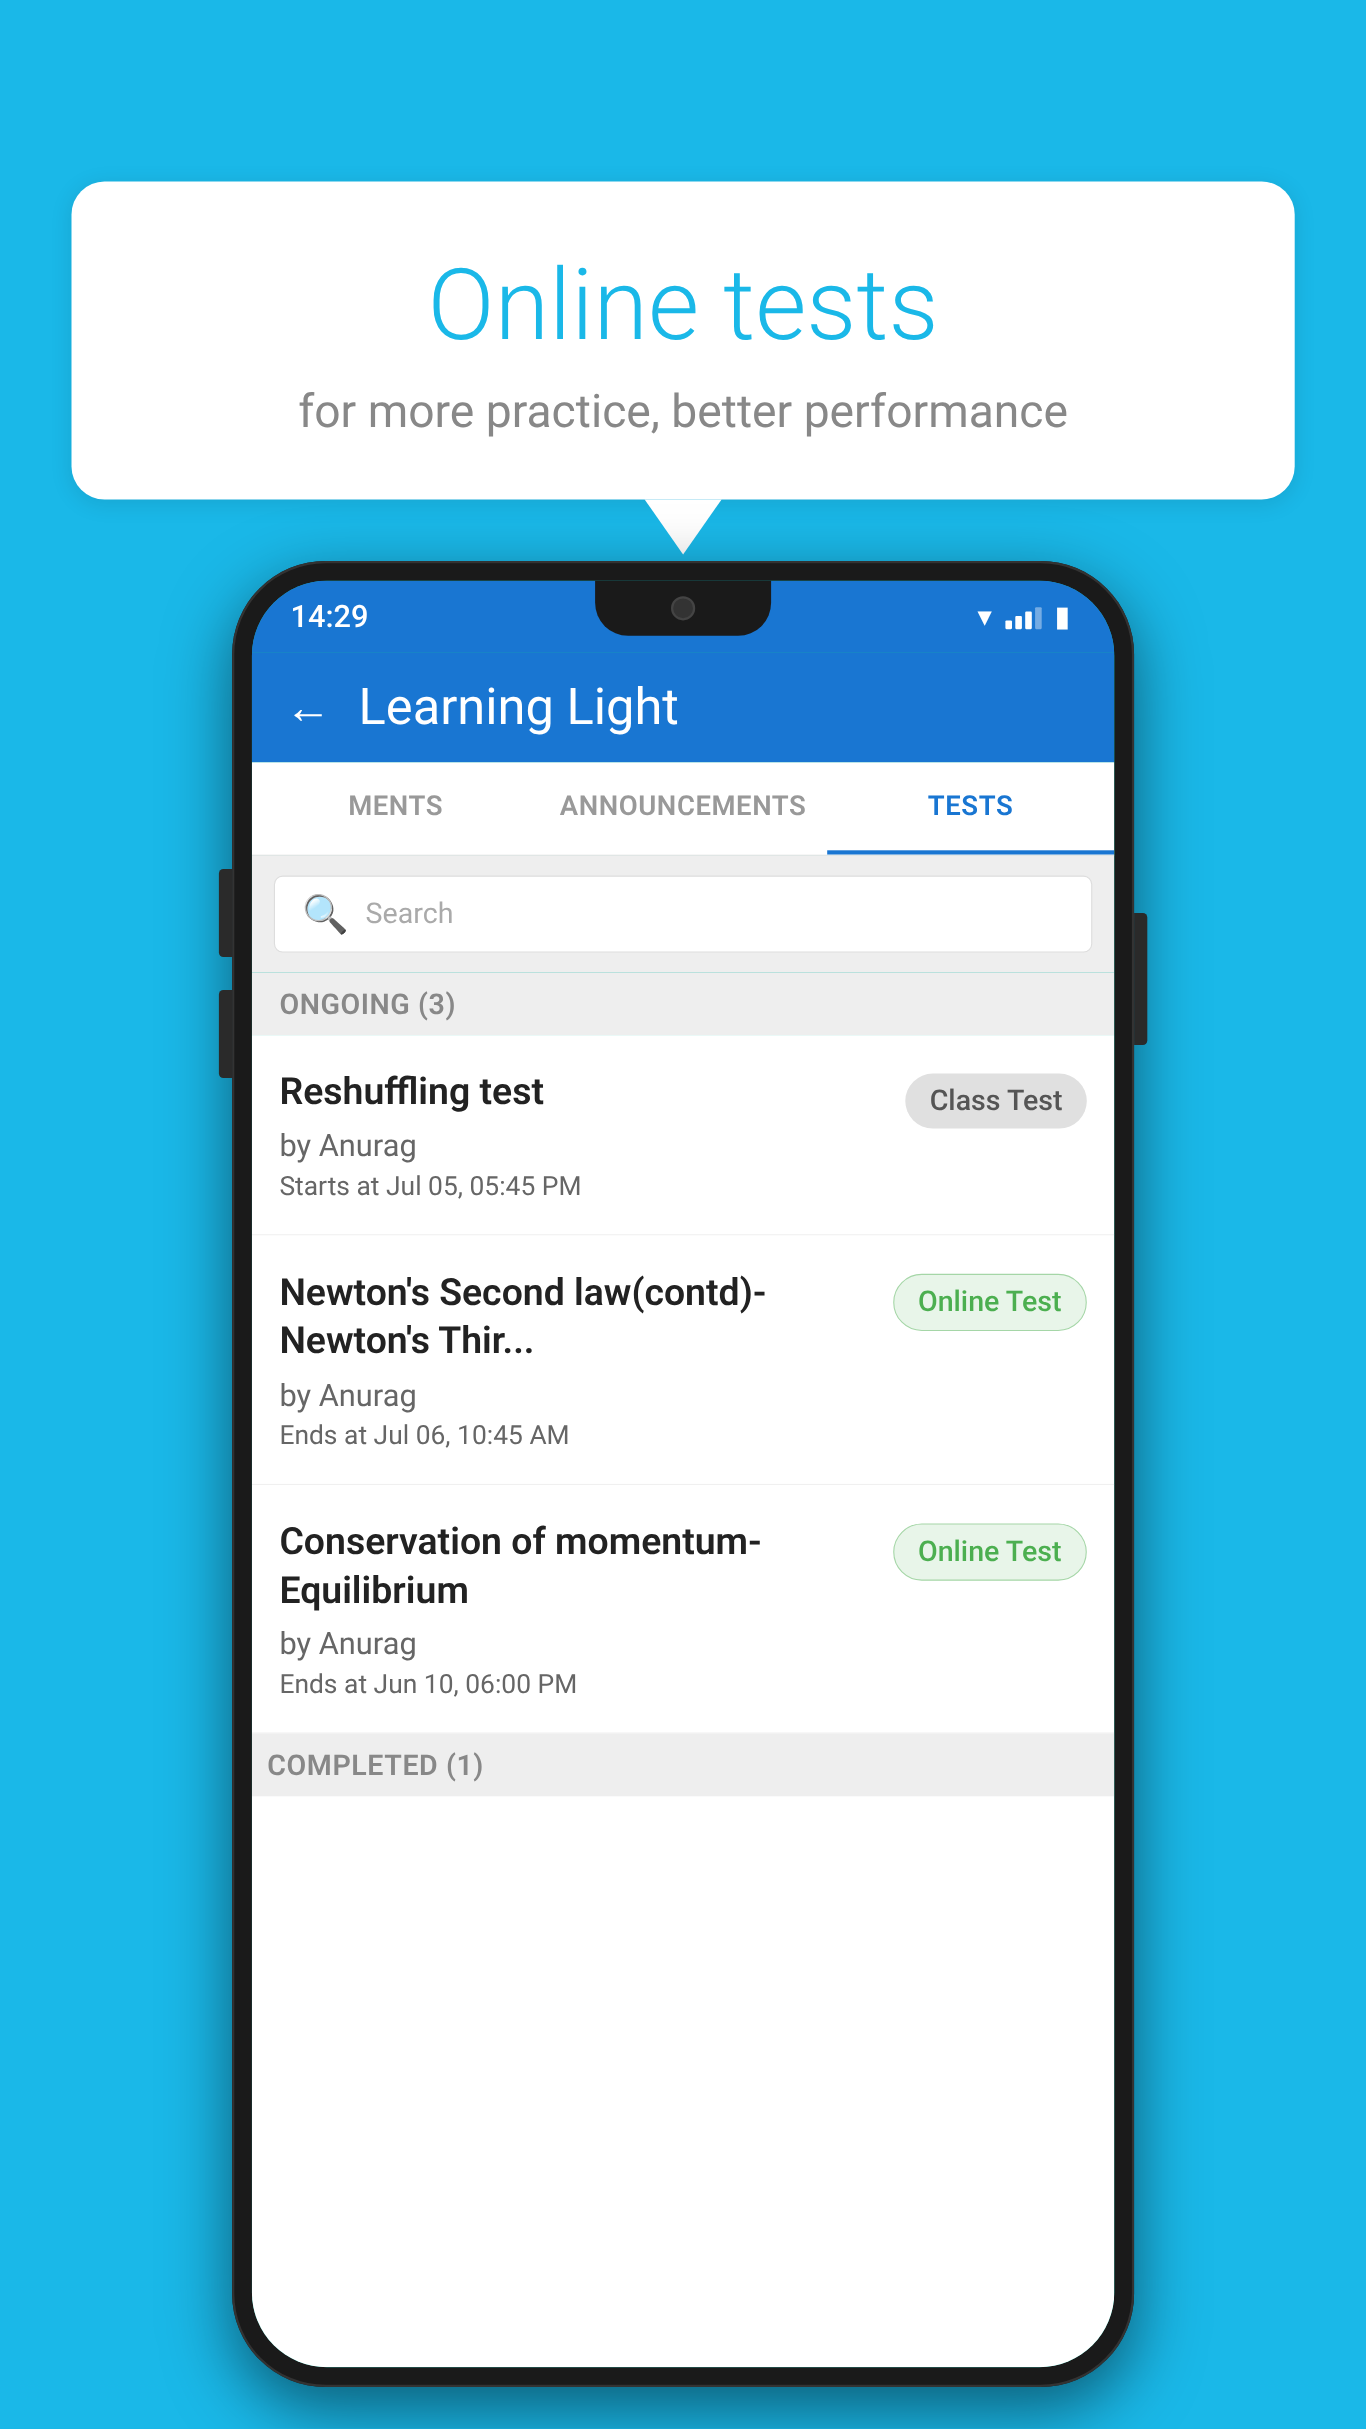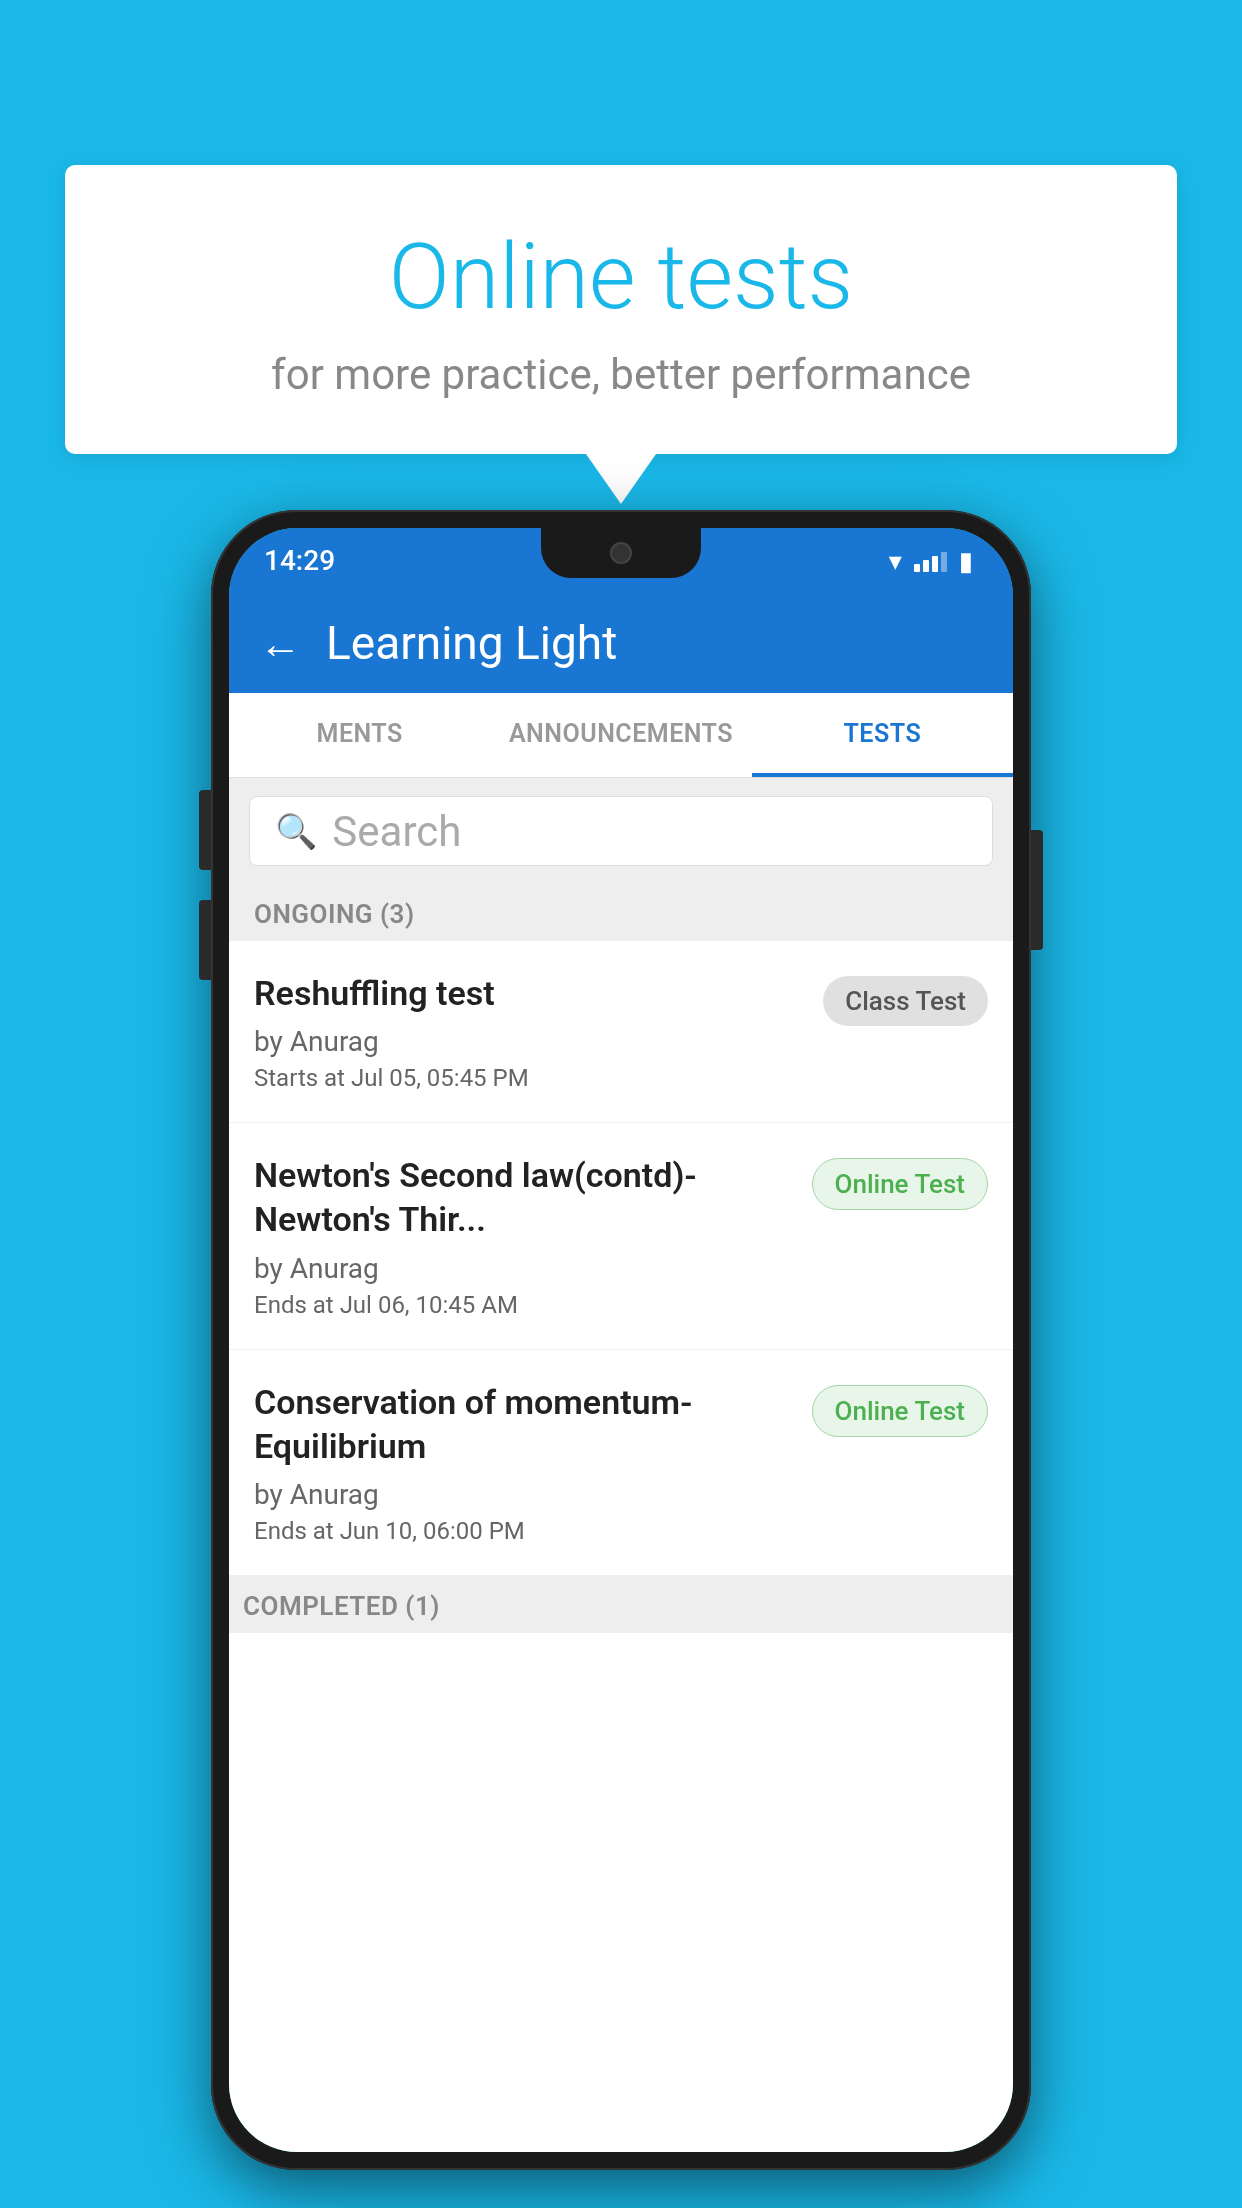--- a/index.html
+++ b/index.html
@@ -13,21 +13,21 @@
       position: relative;
     }
 
     
     .speech-bubble {
       position: absolute;
       top: 165px;
       left: 65px;
       right: 65px;
       background: white;
-      border-radius: 10px;
+      border-radius: 30px;
       padding: 60px 50px 55px;
       box-shadow: 0 4px 20px rgba(0,0,0,0.1);
     }
     .speech-bubble::after {
       content: '';
       position: absolute;
       bottom: -50px;
       left: 50%;
       transform: translateX(-50%);
       border-width: 50px 35px 0;
@@ -227,21 +227,21 @@
       padding: 0 25px;
       gap: 15px;
       border: 1px solid #ddd;
     }
     .search-icon-el {
       color: #999;
       font-size: 34px;
     }
     .search-placeholder {
       color: #aaa;
-      font-size: 42px;
+      font-size: 26px;
     }
 
     
     .section-header {
       background: #eeeeee;
       padding: 15px 25px 12px;
       flex-shrink: 0;
     }
     .section-label {
       font-size: 26px;

